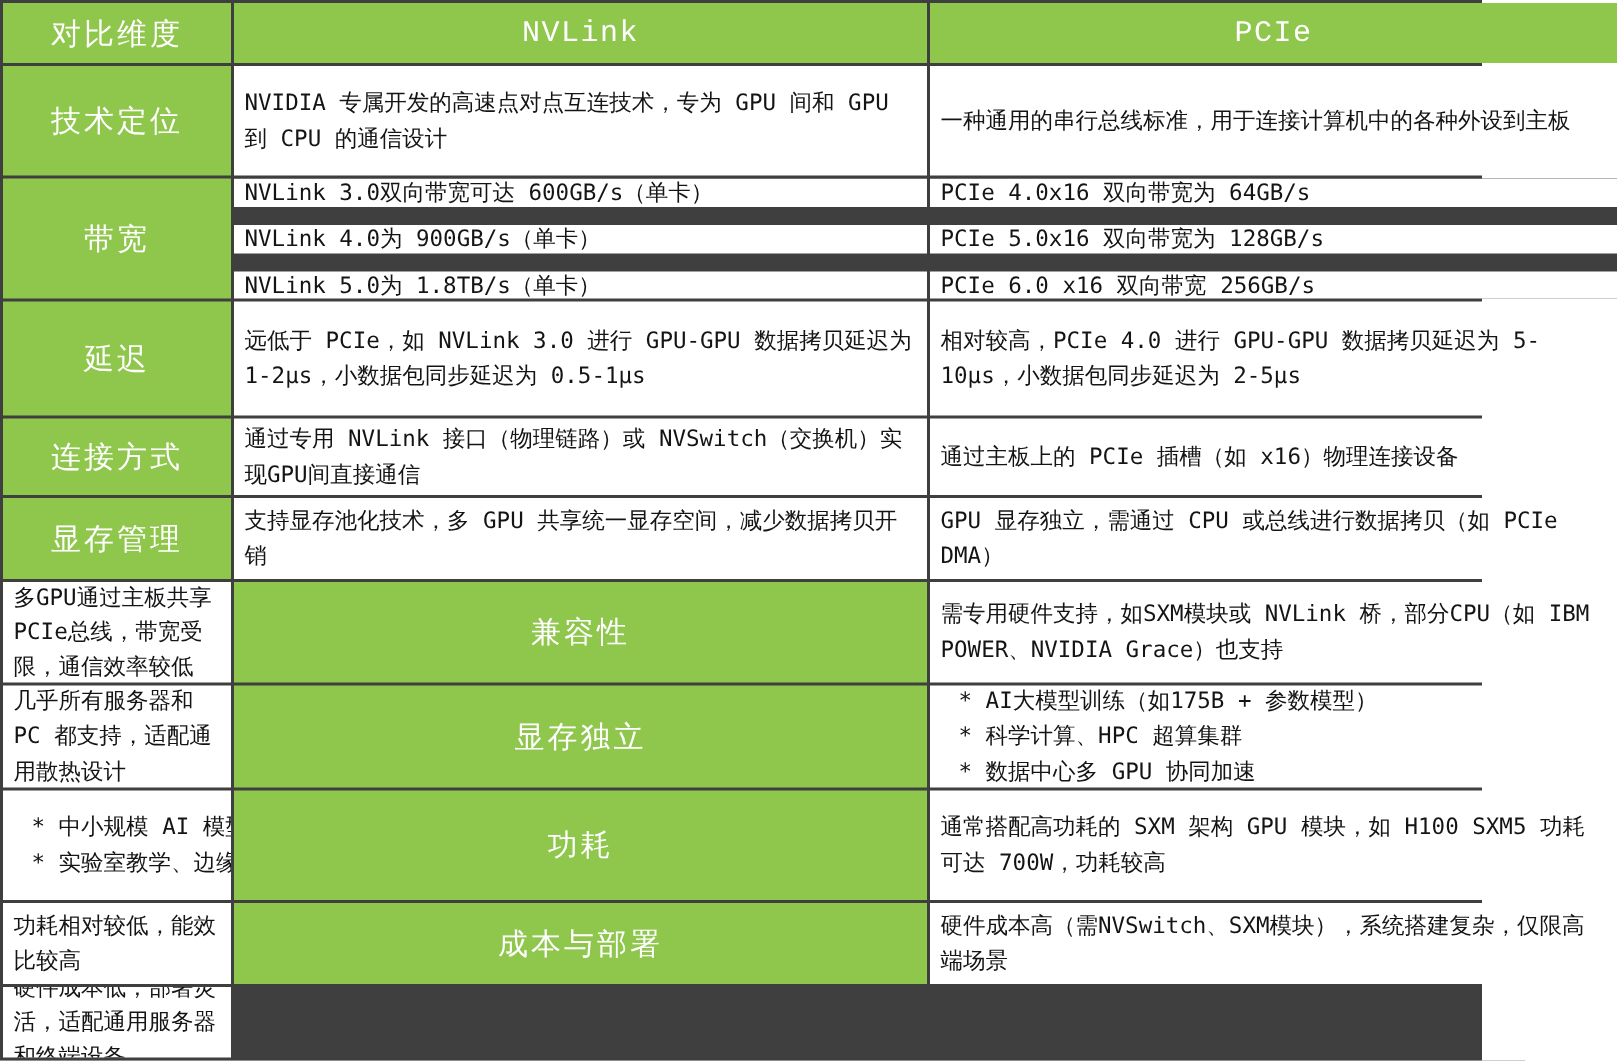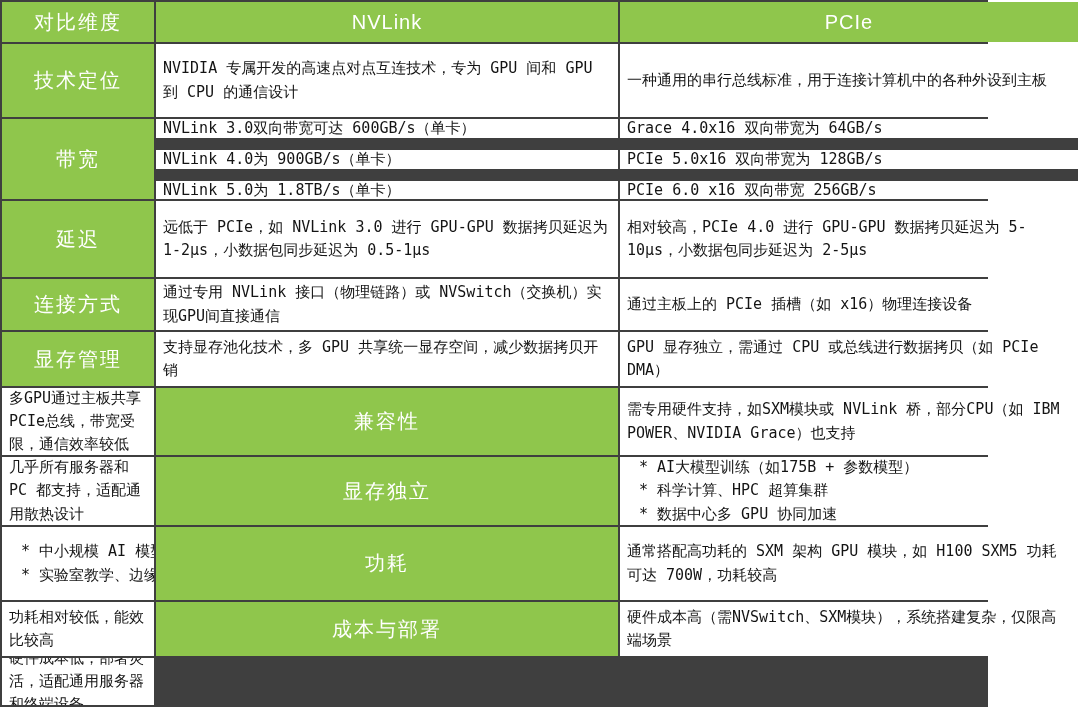--- a/index.html
+++ b/index.html
@@ -11,21 +11,21 @@
     grid-template-rows:40px 73px 80px 76px 51px 54px 67px 68px 73px 54px 47px;
     gap:2px;
     font-family:"Liberation Sans","DejaVu Sans",sans-serif;
   }
   .cell{background:#fff;box-sizing:border-box;overflow:hidden;}
   .green{
     background:#8fc64c;color:#fff;
     display:flex;align-items:center;justify-content:center;
     font-size:20px;letter-spacing:2px;
   }
-  .head-latin{font-family:Liberation Sans, sans-serif;letter-spacing:1px;}
+  .head-latin{font-family:Liberation Mono, monospace;letter-spacing:1px;}
   .body{
     display:flex;flex-direction:column;justify-content:center;
     padding:2px 7px;font-size:15px;line-height:1.55;color:#141414;
     font-family:"DejaVu Sans Mono","Liberation Mono",monospace;
   }
   .subcol{display:flex;flex-direction:column;gap:12px;background:#3f3f3f;}
   .subcell{
     flex:1;background:#fff;display:flex;align-items:center;
     padding:0 7px;font-size:15px;color:#141414;
     font-family:"DejaVu Sans Mono","Liberation Mono",monospace;
@@ -49,21 +49,21 @@
       <span>一种通用的串行总线标准，用于连接计算机中的各种外设到主板</span>
     </div>
 
   <div class="cell green">带宽</div>
   <div class="cell subcol">
     <div class="subcell">NVLink 3.0双向带宽可达 600GB/s（单卡）</div>
     <div class="subcell">NVLink 4.0为 900GB/s（单卡）</div>
     <div class="subcell">NVLink 5.0为 1.8TB/s（单卡）</div>
   </div>
   <div class="cell subcol">
-    <div class="subcell">Grace 4.0x16 双向带宽为 64GB/s</div>
+    <div class="subcell">PCIe 4.0x16 双向带宽为 64GB/s</div>
     <div class="subcell">PCIe 5.0x16 双向带宽为 128GB/s</div>
     <div class="subcell">PCIe 6.0 x16 双向带宽 256GB/s</div>
   </div>
 
   <div class="cell green">延迟</div>
   <div class="cell body">
       <span>远低于 PCIe，如 NVLink 3.0 进行 GPU-GPU 数据拷贝延迟为 1-2μs，小数据包同步延迟为 0.5-1μs</span>
     </div>
   <div class="cell body">
       <span>相对较高，PCIe 4.0 进行 GPU-GPU 数据拷贝延迟为 5-10μs，小数据包同步延迟为 2-5μs</span>

